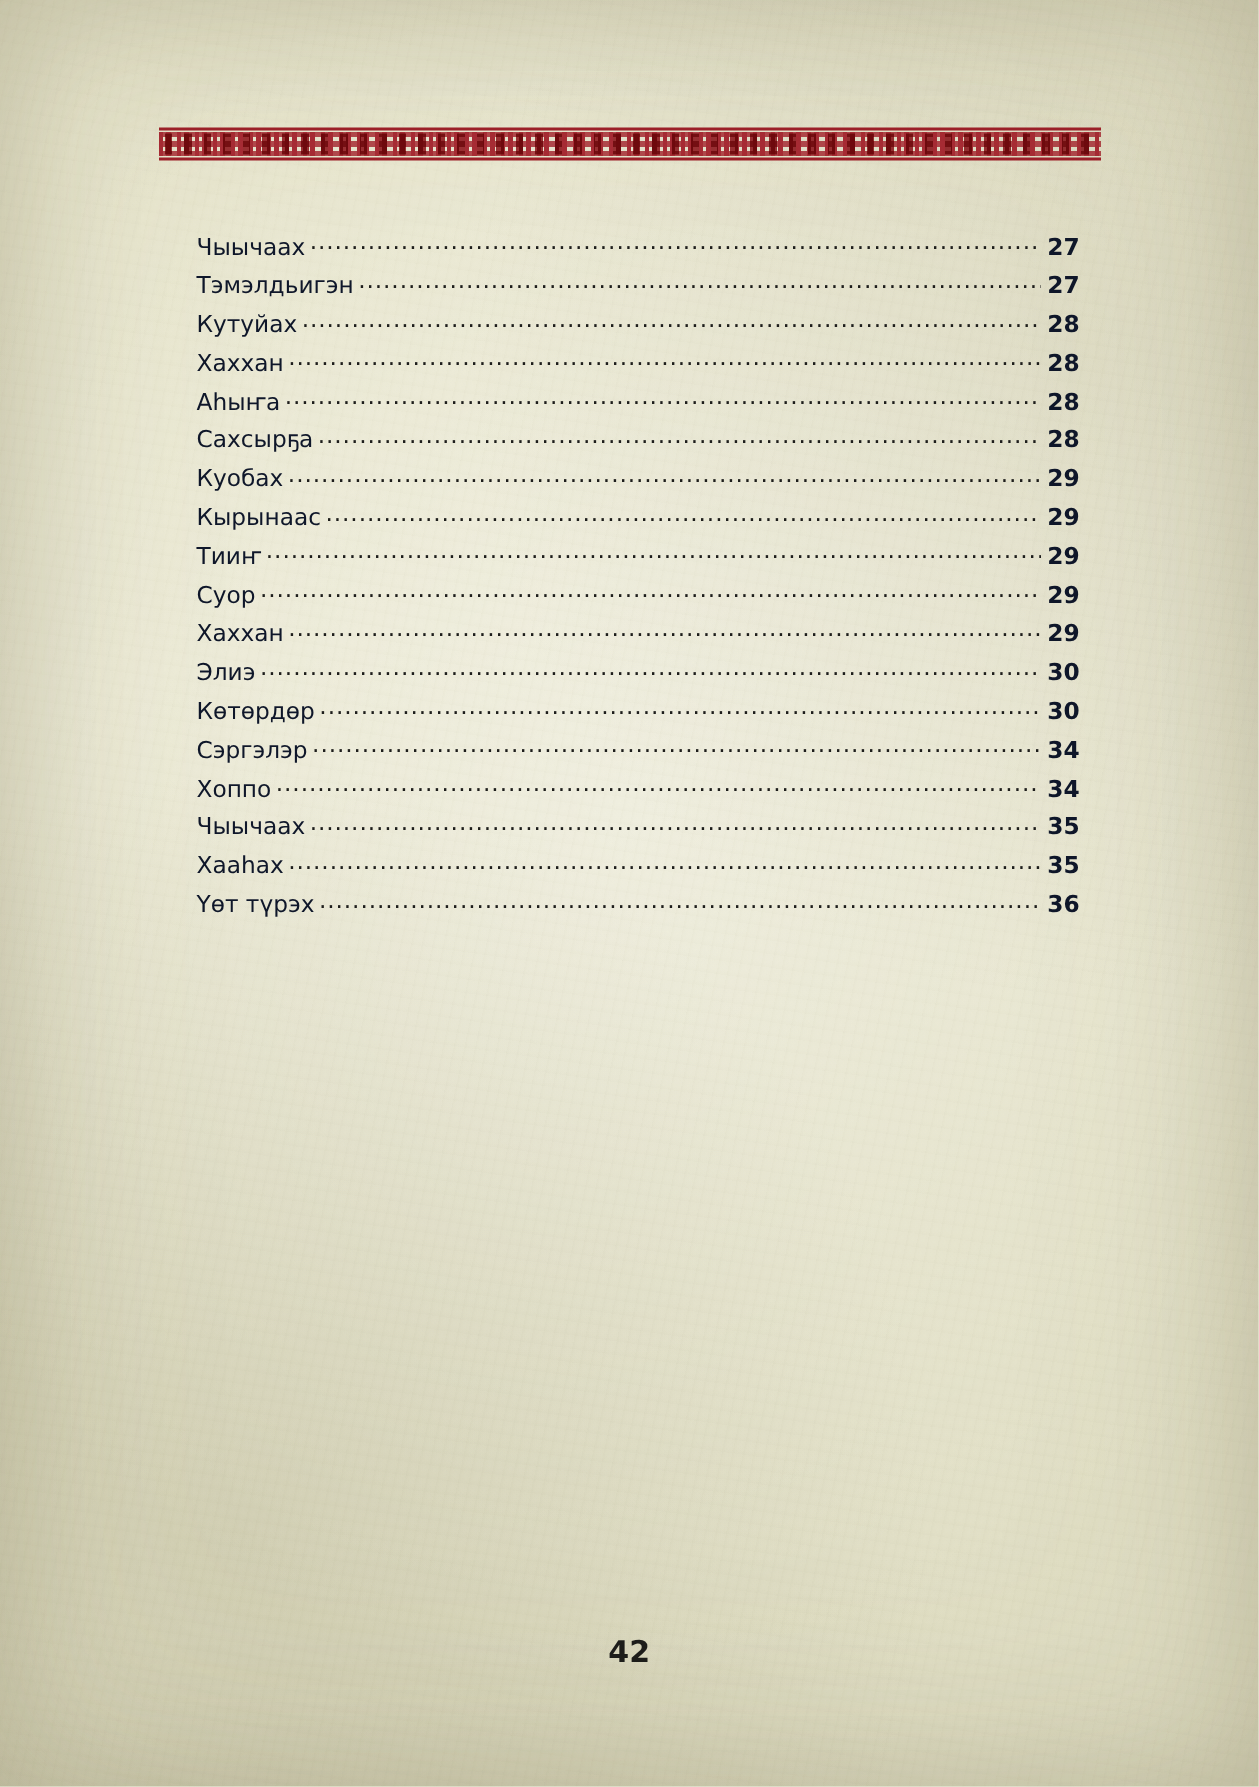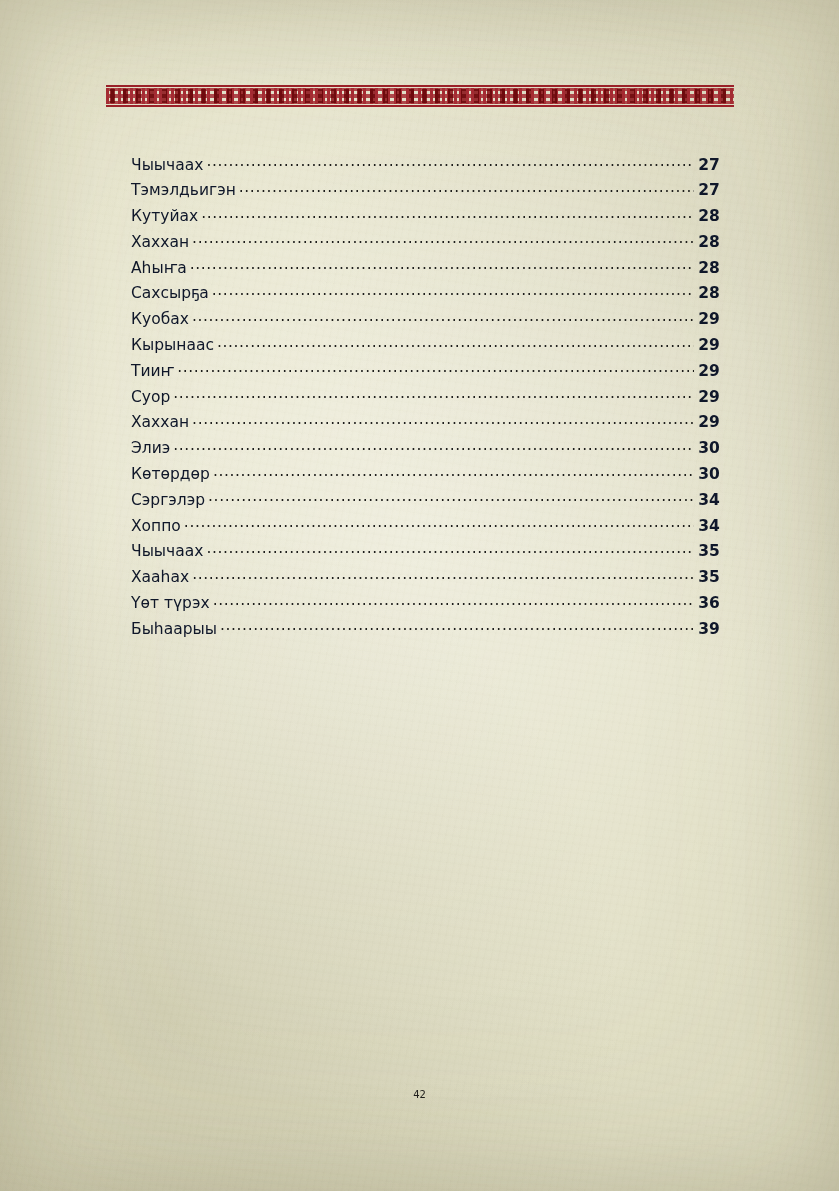--- a/index.html
+++ b/index.html
@@ -132,22 +132,22 @@
     text-align: center;
     font-weight: bold;
   }
 
   .folio {
     position: absolute;
     left: 0;
     right: 0;
     top: 1089px;
     text-align: center;
-    font-size: 10px;
-    font-weight: normal;
+    font-size: 20px;
+    font-weight: bold;
     color: #1d1d1b;
   }
 </style>
 </head>
 <body>
 
 <div class="page"></div>
 <div class="grain"></div>
 
 <div class="ornament">
@@ -241,22 +241,17 @@
     <div class="toc-row">
       <span class="toc-title">Хааһах</span>
       <span class="toc-dots"></span>
       <span class="toc-page">35</span>
     </div>
     <div class="toc-row">
       <span class="toc-title">Үөт түрэх</span>
       <span class="toc-dots"></span>
       <span class="toc-page">36</span>
     </div>
-    <div class="toc-row">
-      <span class="toc-title">Быһаарыы</span>
-      <span class="toc-dots"></span>
-      <span class="toc-page">39</span>
-    </div>
   </div>
 
 <div class="folio">42</div>
 
 <div class="edge-shadow"></div>
 
 </body></html>

